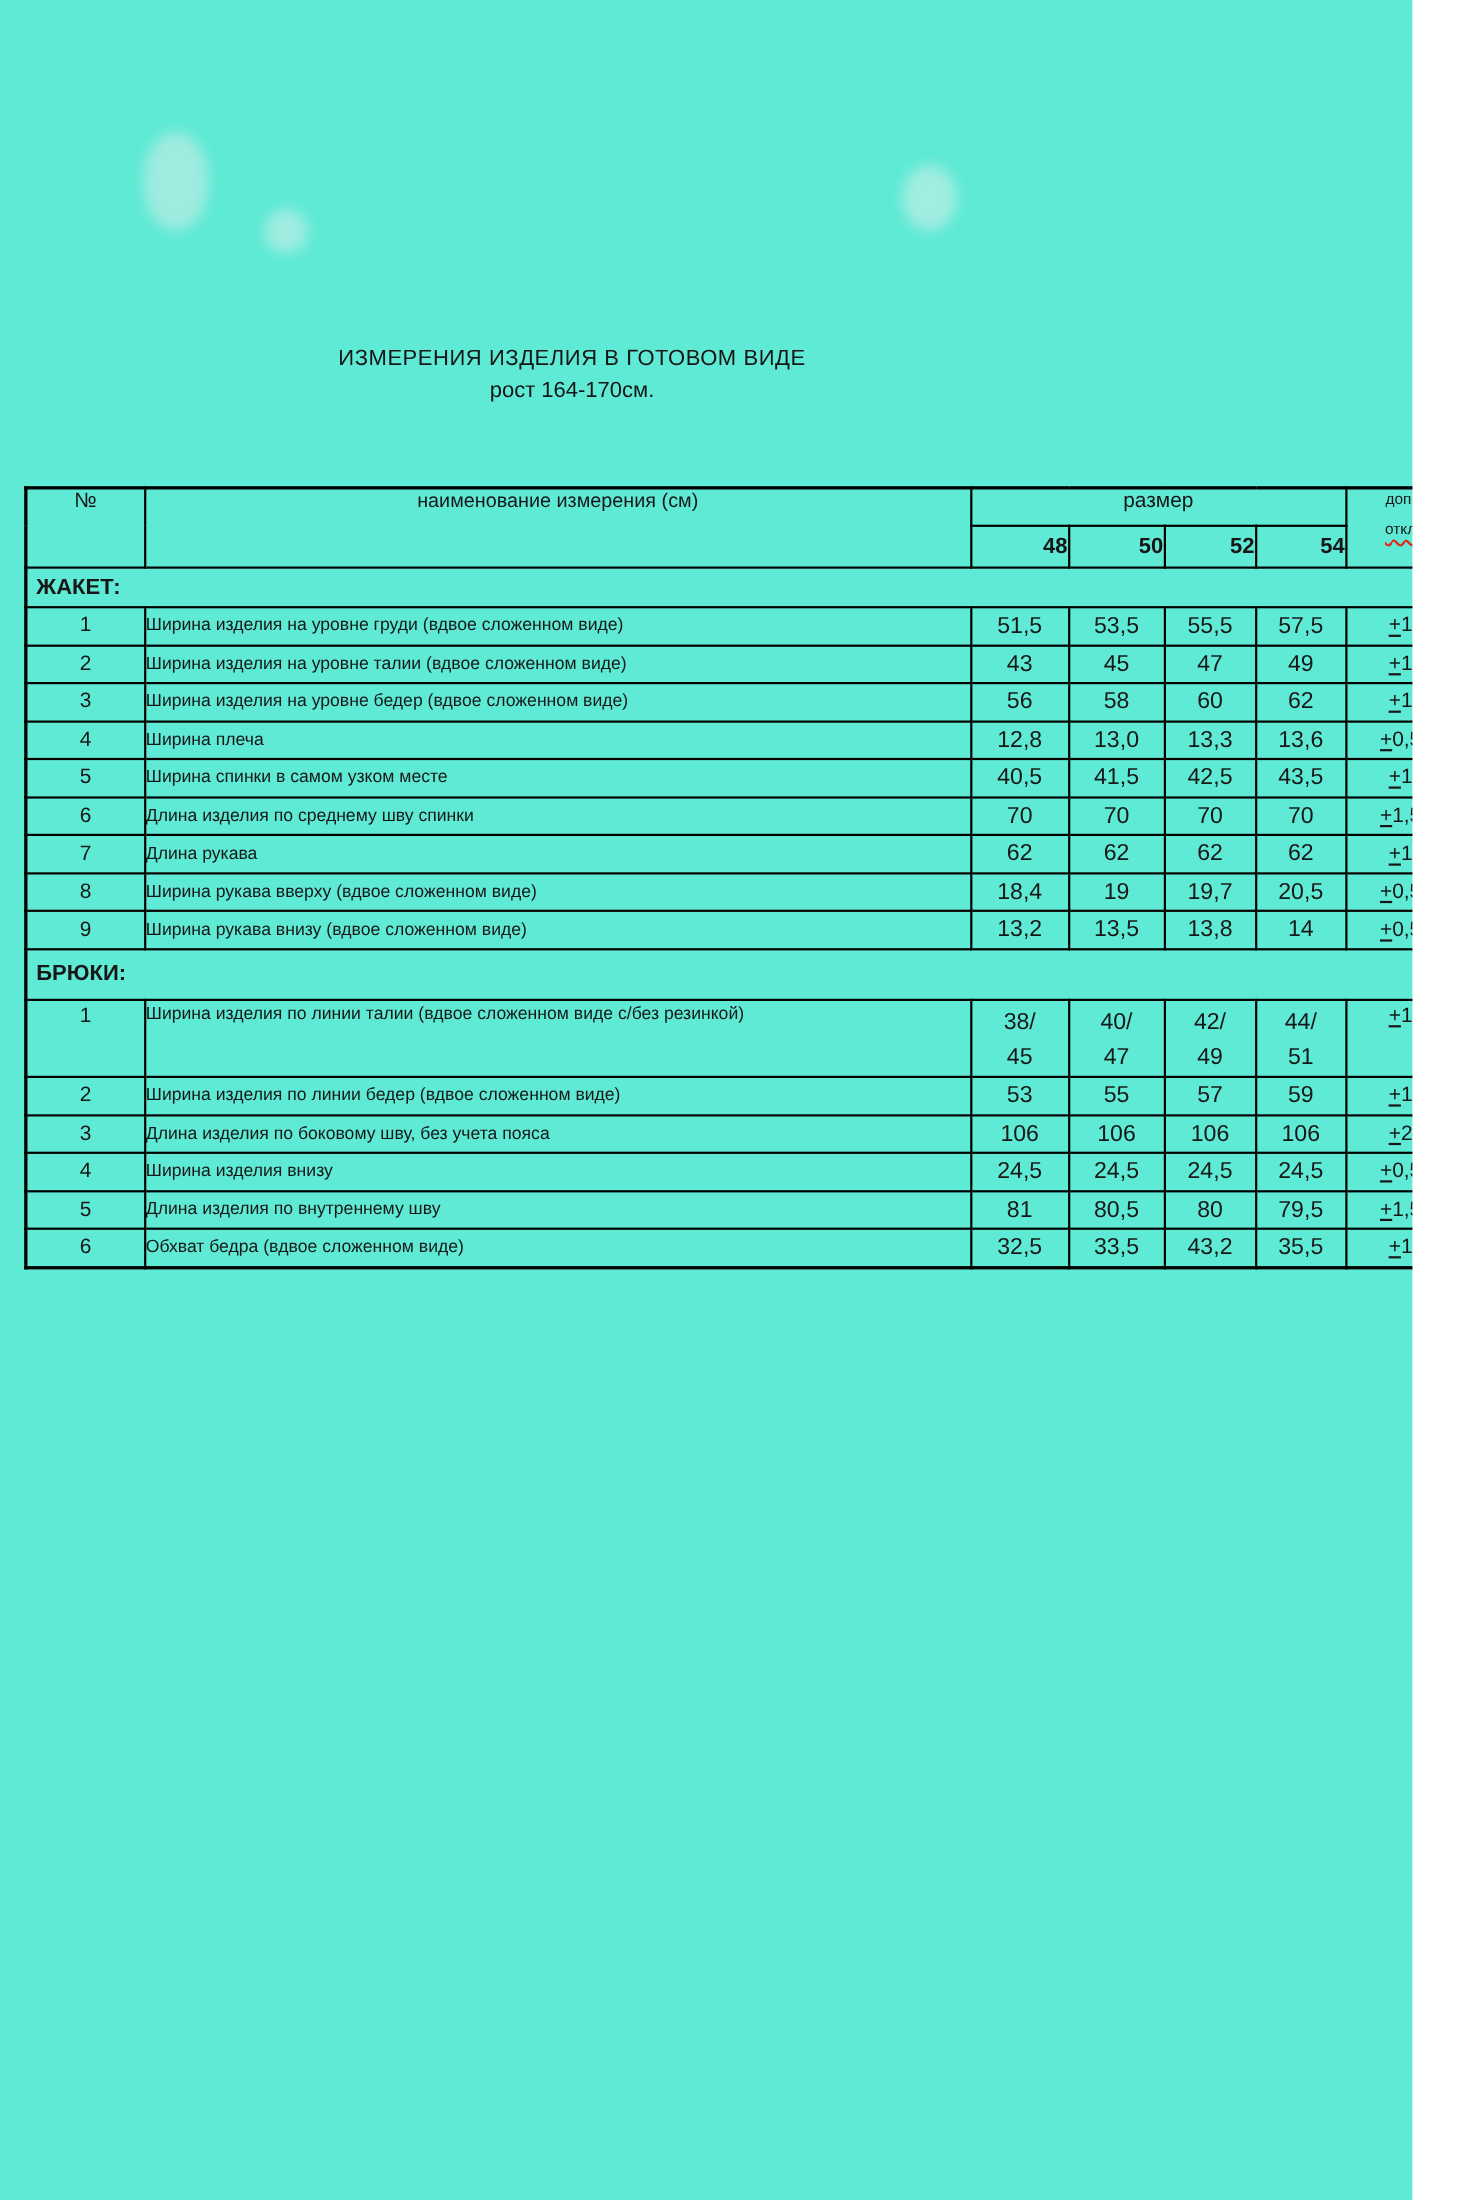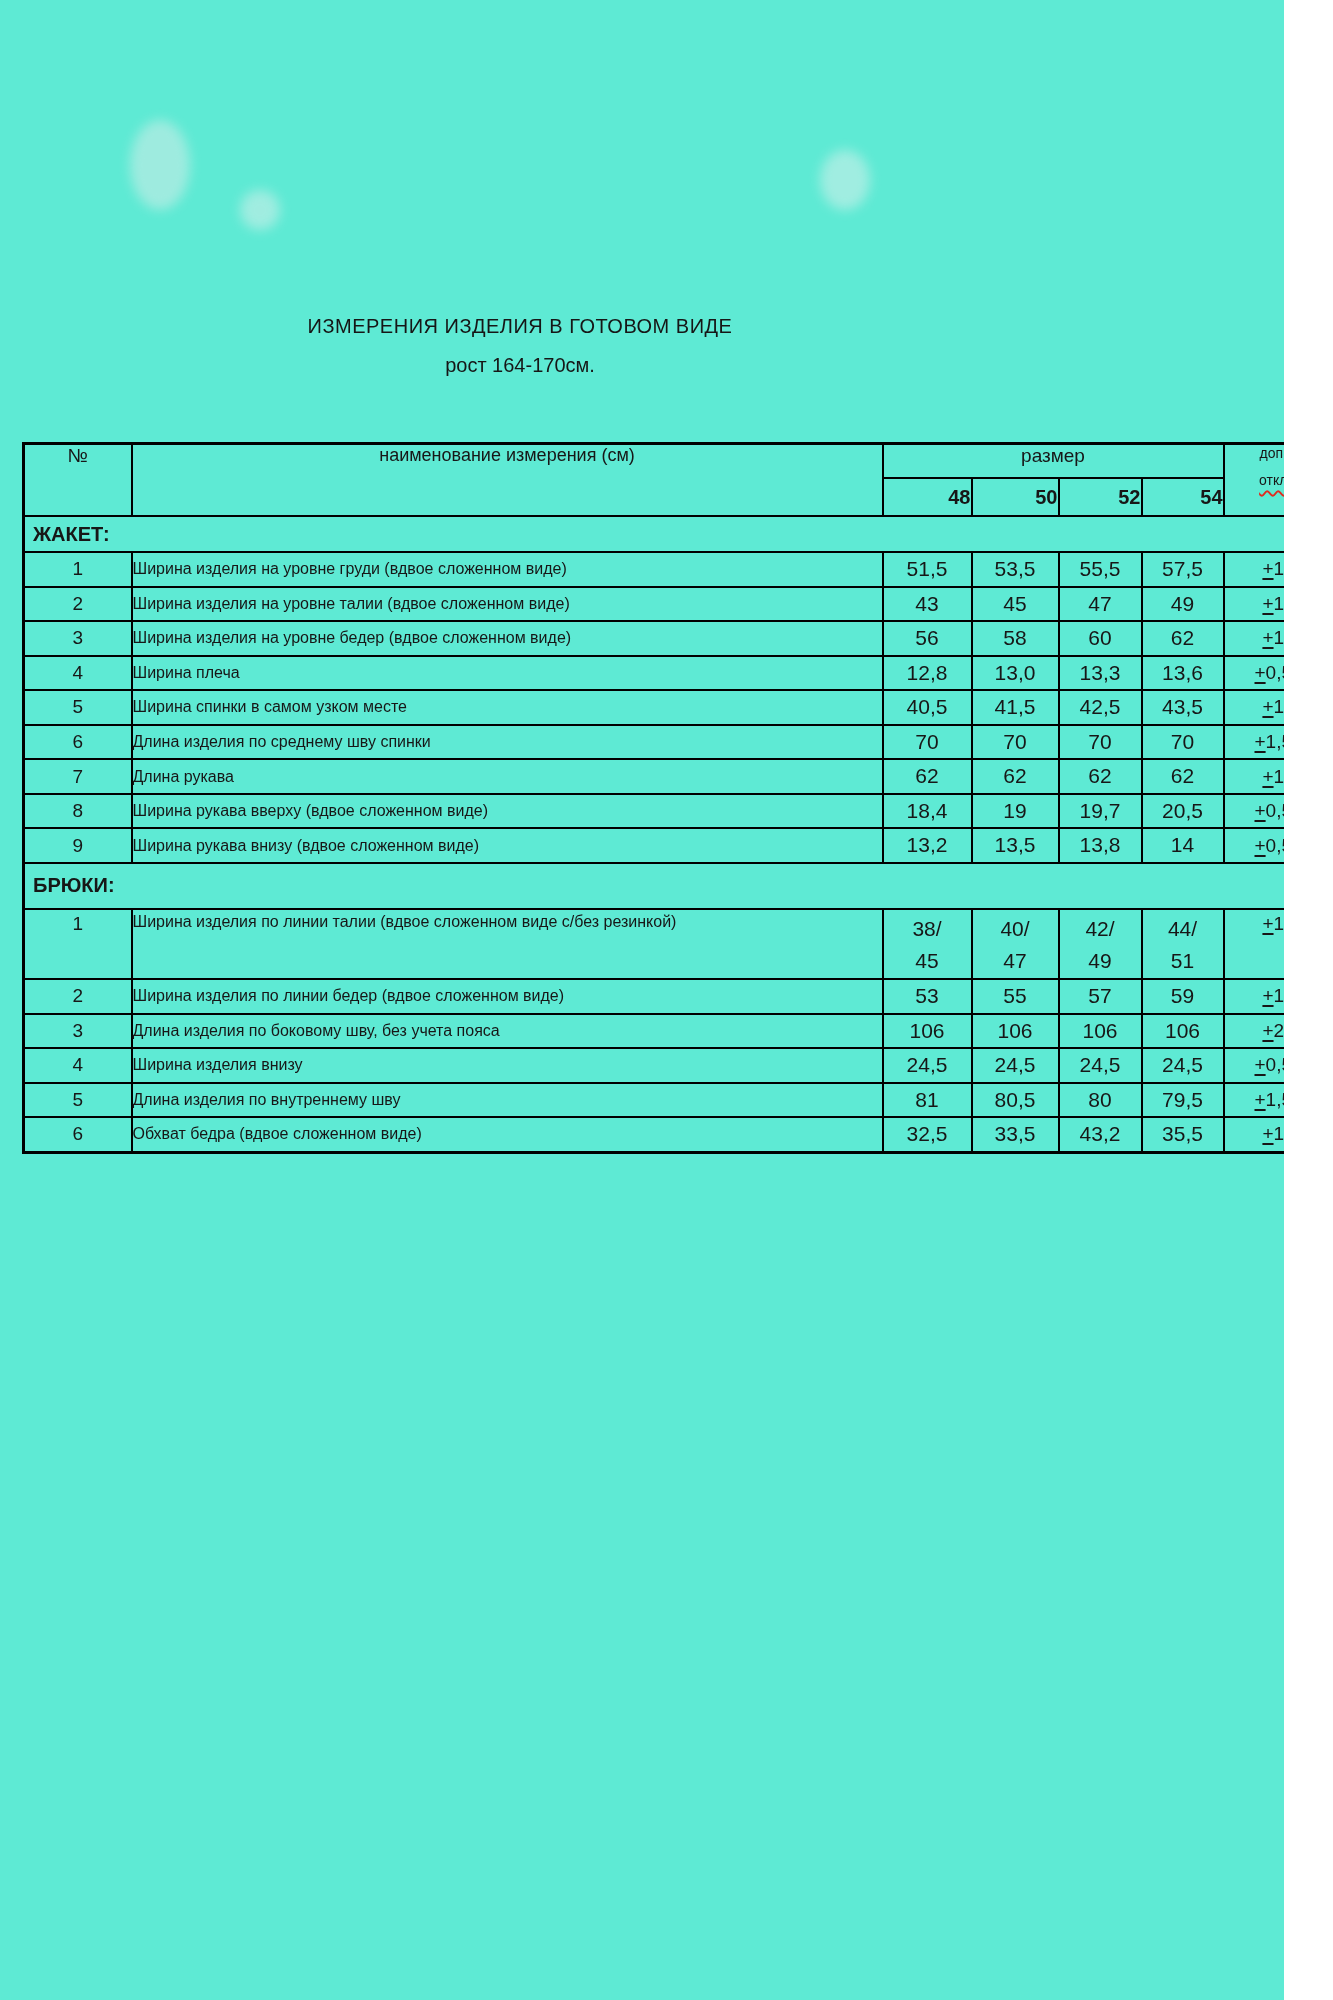--- a/index.html
+++ b/index.html
@@ -16,21 +16,21 @@
   .smudge { position: absolute; border-radius: 50%; filter: blur(6px); opacity: .45; pointer-events: none; }
   .smudge.s1 { left: 130px; top: 120px; width: 60px; height: 90px; background: #ededed; }
   .smudge.s2 { left: 240px; top: 190px; width: 40px; height: 40px; background: #f0f0f0; }
   .smudge.s3 { left: 820px; top: 150px; width: 50px; height: 60px; background: #f1f1f1; }
 
   .heading { position: absolute; left: 0; top: 315px; width: 1040px; text-align: center; }
   .title { font-size: 20px; letter-spacing: .5px; color: #161616; }
   .model-line { margin-top: 8px; font-size: 19px; color: #161616; }
   .model-number { font-size: 27px; font-weight: bold; margin: 0 4px; }
   .model-suffix { font-style: italic; }
-  .height-line { margin-top: 16px; font-size: 20px; color: #161616; }
+  .height-line { margin-top: 6px; font-size: 20px; color: #161616; }
 
   table.meas {
     position: absolute; left: 22px; top: 442px;
     width: 1300px; table-layout: fixed;
     border-collapse: collapse;
     border: 3px solid #000;
   }
   table.meas th, table.meas td {
     border: 2px solid #000;
     padding: 0;

